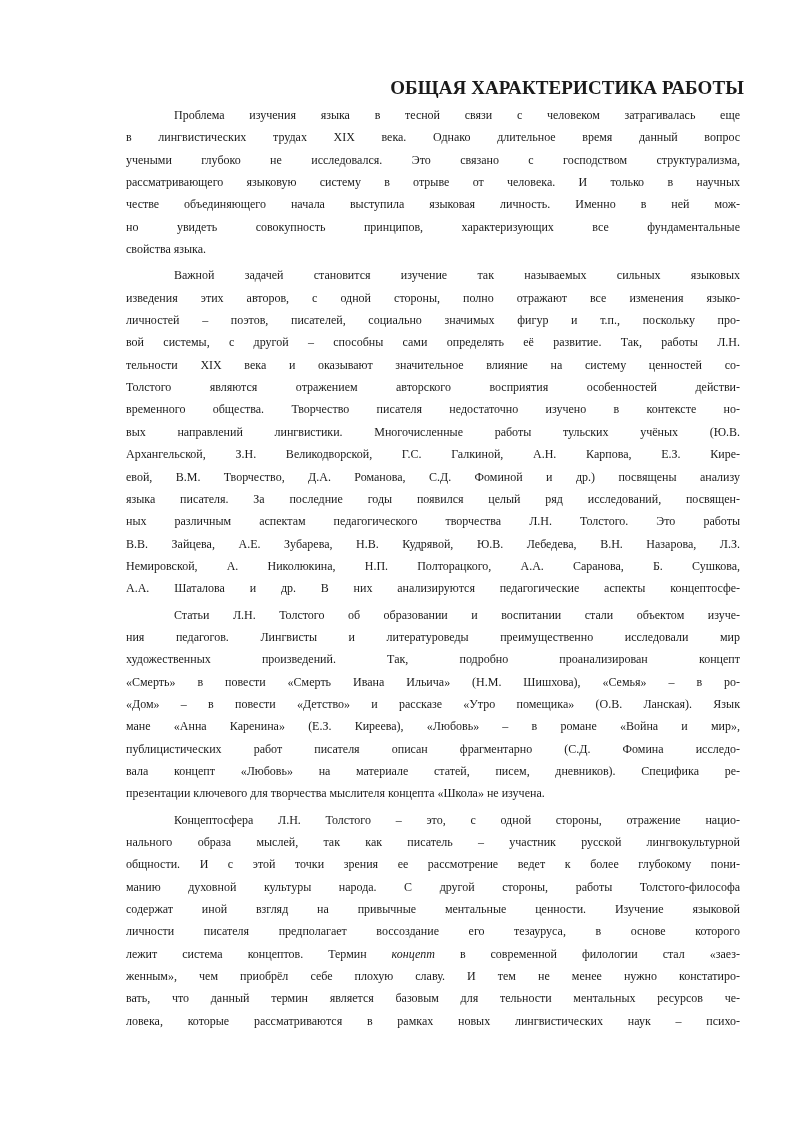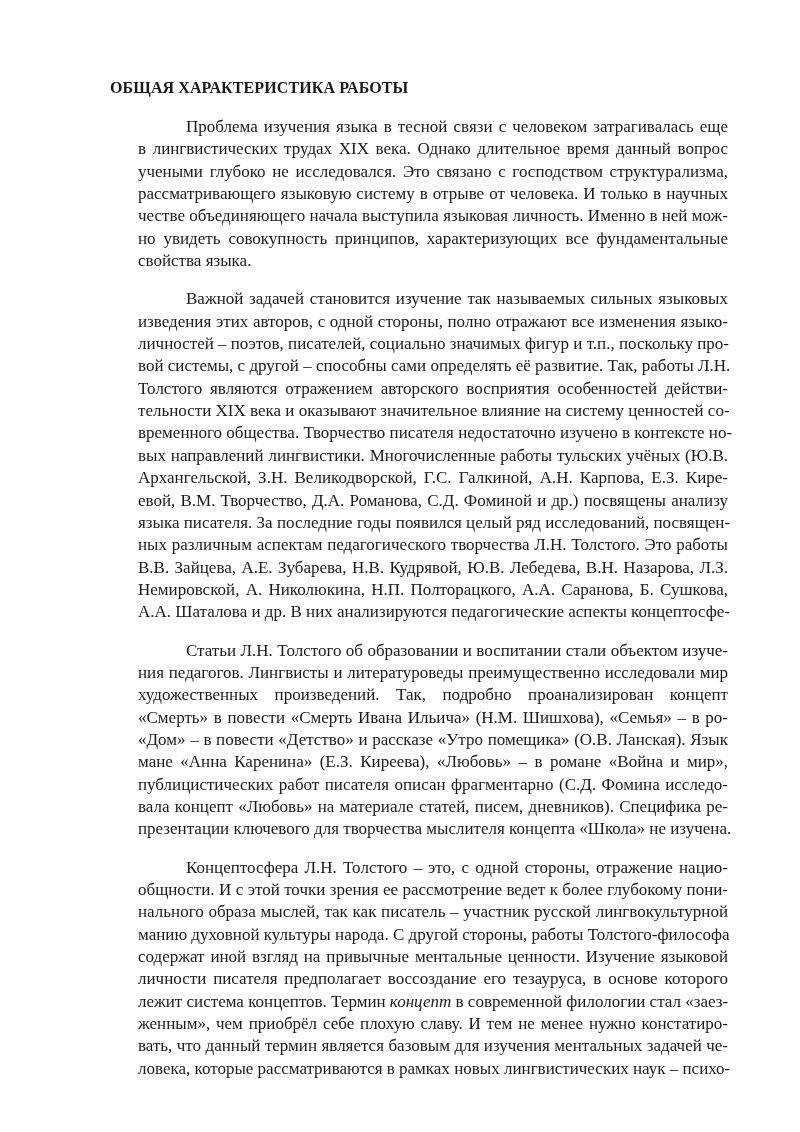--- a/index.html
+++ b/index.html
@@ -16,30 +16,30 @@
       color: #1a1a1a;
     }
     .page {
       position: absolute;
       left: 74px;
       top: 76px;
       width: 670px;
     }
     .title {
       margin: 0 0 1px 0;
-      font-size: 16px;
+      font-size: 19px;
       font-weight: bold;
-      text-align: left;
+      text-align: right;
       line-height: 24px;
       letter-spacing: 0.1px;
       padding-left: 36px;
     }
     .para {
-      margin: 16px;
-      font-size: 17px;
+      margin: 4px;
+      font-size: 12px;
       line-height: 22.35px;
       text-align: justify;
       text-indent: 48px;
       hyphens: none;
     }
     .line {
       display: block;
       text-align: justify;
       text-align-last: justify;
       white-space: nowrap;
@@ -67,22 +67,22 @@
         <span class="line">рассматривающего языковую систему в отрыве от человека. И только в научных</span>
         <span class="line">честве объединяющего начала выступила языковая личность. Именно в ней мож-</span>
         <span class="line">но увидеть совокупность принципов, характеризующих все фундаментальные</span>
         <span class="line last">свойства языка.</span>
       </div>
       <div class="para">
         <span class="line indent">Важной задачей становится изучение так называемых сильных языковых</span>
         <span class="line">изведения этих авторов, с одной стороны, полно отражают все изменения языко-</span>
         <span class="line">личностей – поэтов, писателей, социально значимых фигур и т.п., поскольку про-</span>
         <span class="line">вой системы, с другой – способны сами определять её развитие. Так, работы Л.Н.</span>
+        <span class="line">тельности XIX века и оказывают значительное влияние на систему ценностей со-</span>
         <span class="line">Толстого являются отражением авторского восприятия особенностей  действи-</span>
-        <span class="line">тельности XIX века и оказывают значительное влияние на систему ценностей со-</span>
         <span class="line">временного общества. Творчество писателя недостаточно изучено в контексте но-</span>
         <span class="line">вых направлений лингвистики. Многочисленные работы тульских учёных (Ю.В.</span>
         <span class="line">Архангельской, З.Н. Великодворской, Г.С. Галкиной, А.Н.  Карпова, Е.З. Кире-</span>
         <span class="line">евой, В.М. Творчество, Д.А. Романова, С.Д. Фоминой и др.) посвящены анализу</span>
         <span class="line">языка писателя. За последние годы появился целый ряд исследований, посвящен-</span>
         <span class="line">ных различным аспектам педагогического творчества Л.Н. Толстого. Это работы</span>
         <span class="line">В.В. Зайцева, А.Е. Зубарева, Н.В. Кудрявой, Ю.В. Лебедева, В.Н. Назарова, Л.З.</span>
         <span class="line">Немировской, А. Николюкина, Н.П. Полторацкого, А.А. Саранова, Б. Сушкова,</span>
         <span class="line">А.А. Шаталова и др. В них анализируются педагогические аспекты концептосфе-</span>
       </div>
@@ -92,24 +92,24 @@
         <span class="line">художественных произведений. Так, подробно проанализирован концепт</span>
         <span class="line">«Смерть» в повести «Смерть Ивана Ильича» (Н.М. Шишхова), «Семья» – в ро-</span>
         <span class="line">«Дом» – в повести «Детство» и рассказе «Утро помещика» (О.В. Ланская).  Язык</span>
         <span class="line">мане «Анна Каренина» (Е.З. Киреева), «Любовь» – в романе «Война и мир»,</span>
         <span class="line">публицистических работ писателя описан  фрагментарно (С.Д. Фомина исследо-</span>
         <span class="line">вала концепт «Любовь» на материале статей, писем, дневников). Специфика ре-</span>
         <span class="line last">презентации ключевого для творчества мыслителя концепта «Школа»  не изучена.</span>
       </div>
       <div class="para">
         <span class="line indent">Концептосфера Л.Н. Толстого – это, с одной стороны, отражение нацио-</span>
+        <span class="line">нального образа мыслей, так как писатель – участник русской лингвокультурной</span>
         <span class="line">общности. И с этой точки зрения ее рассмотрение ведет к более глубокому пони-</span>
-        <span class="line">нального образа мыслей, так как писатель – участник русской лингвокультурной</span>
         <span class="line">манию духовной культуры народа. С другой стороны, работы Толстого-философа</span>
         <span class="line">содержат иной взгляд на привычные ментальные ценности. Изучение языковой</span>
         <span class="line">личности писателя предполагает воссоздание его тезауруса, в основе которого</span>
         <span class="line">лежит система концептов. Термин <em>концепт</em> в современной филологии стал «заез-</span>
         <span class="line">женным», чем приобрёл себе плохую славу. И тем не менее нужно констатиро-</span>
-        <span class="line">вать, что данный термин является базовым для изучения ментальных задачей че-</span>
+        <span class="line">вать, что данный термин является базовым для тельности ментальных ресурсов че-</span>
         <span class="line">ловека, которые рассматриваются в рамках новых лингвистических наук – психо-</span>
       </div>
     </div>
 </div>
 
 </body></html>

